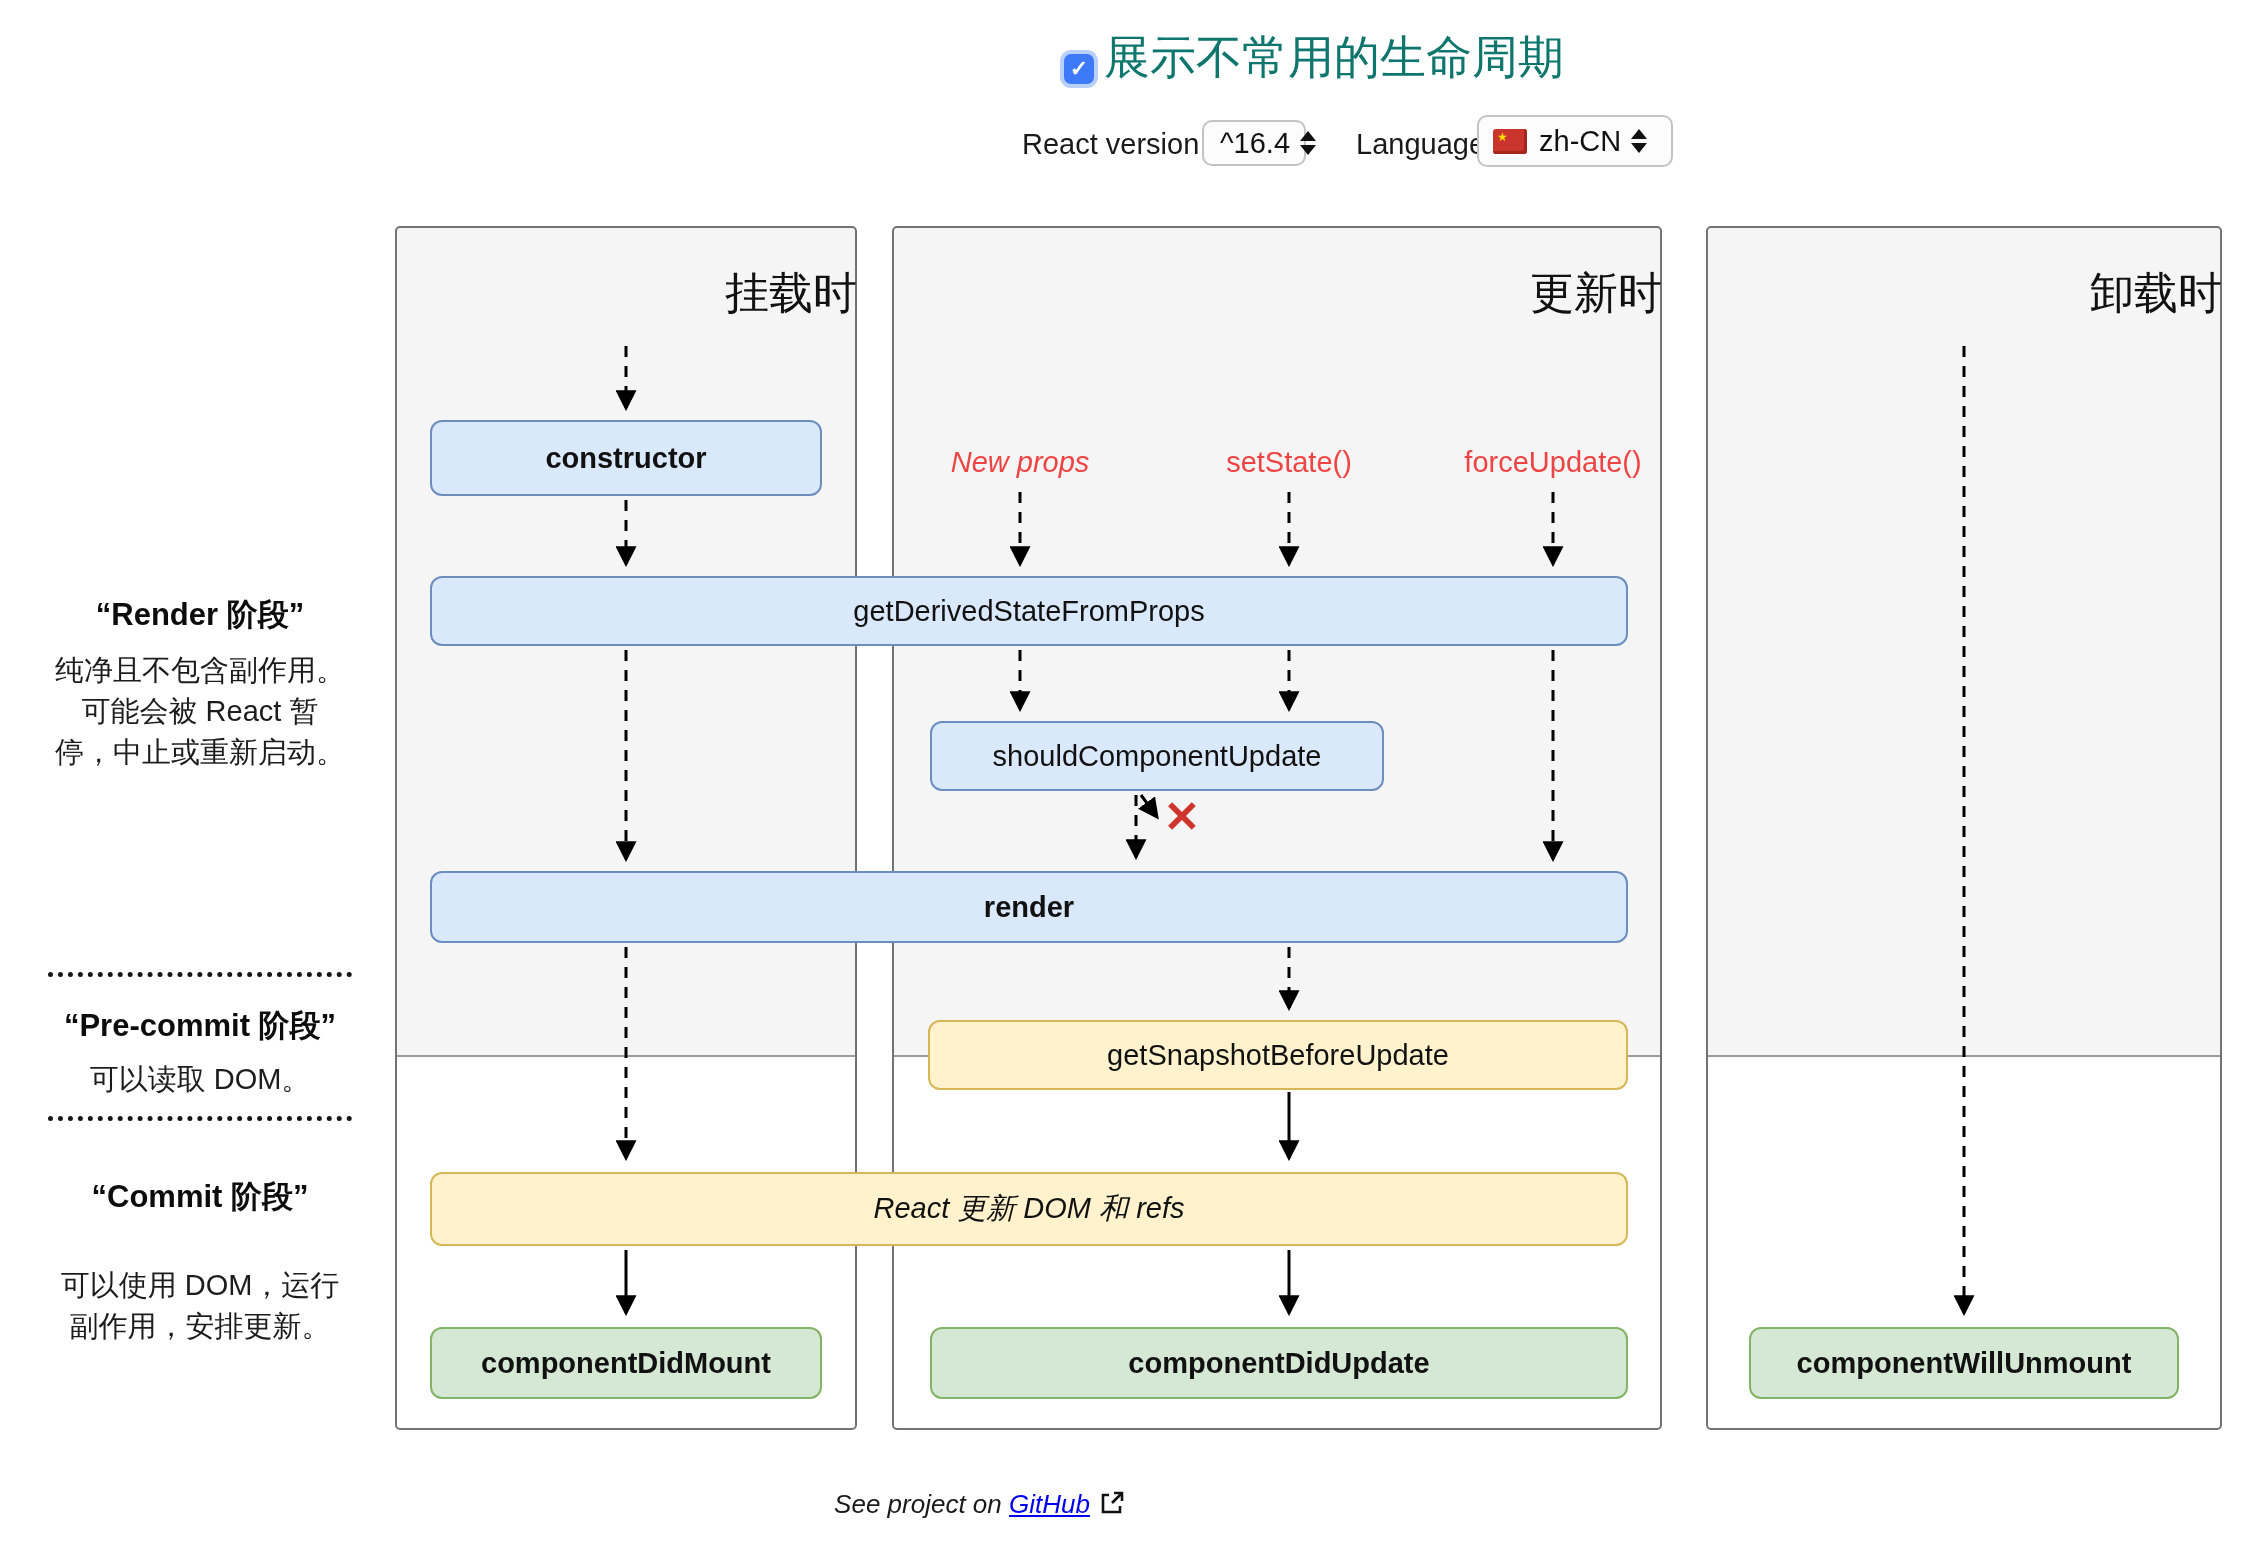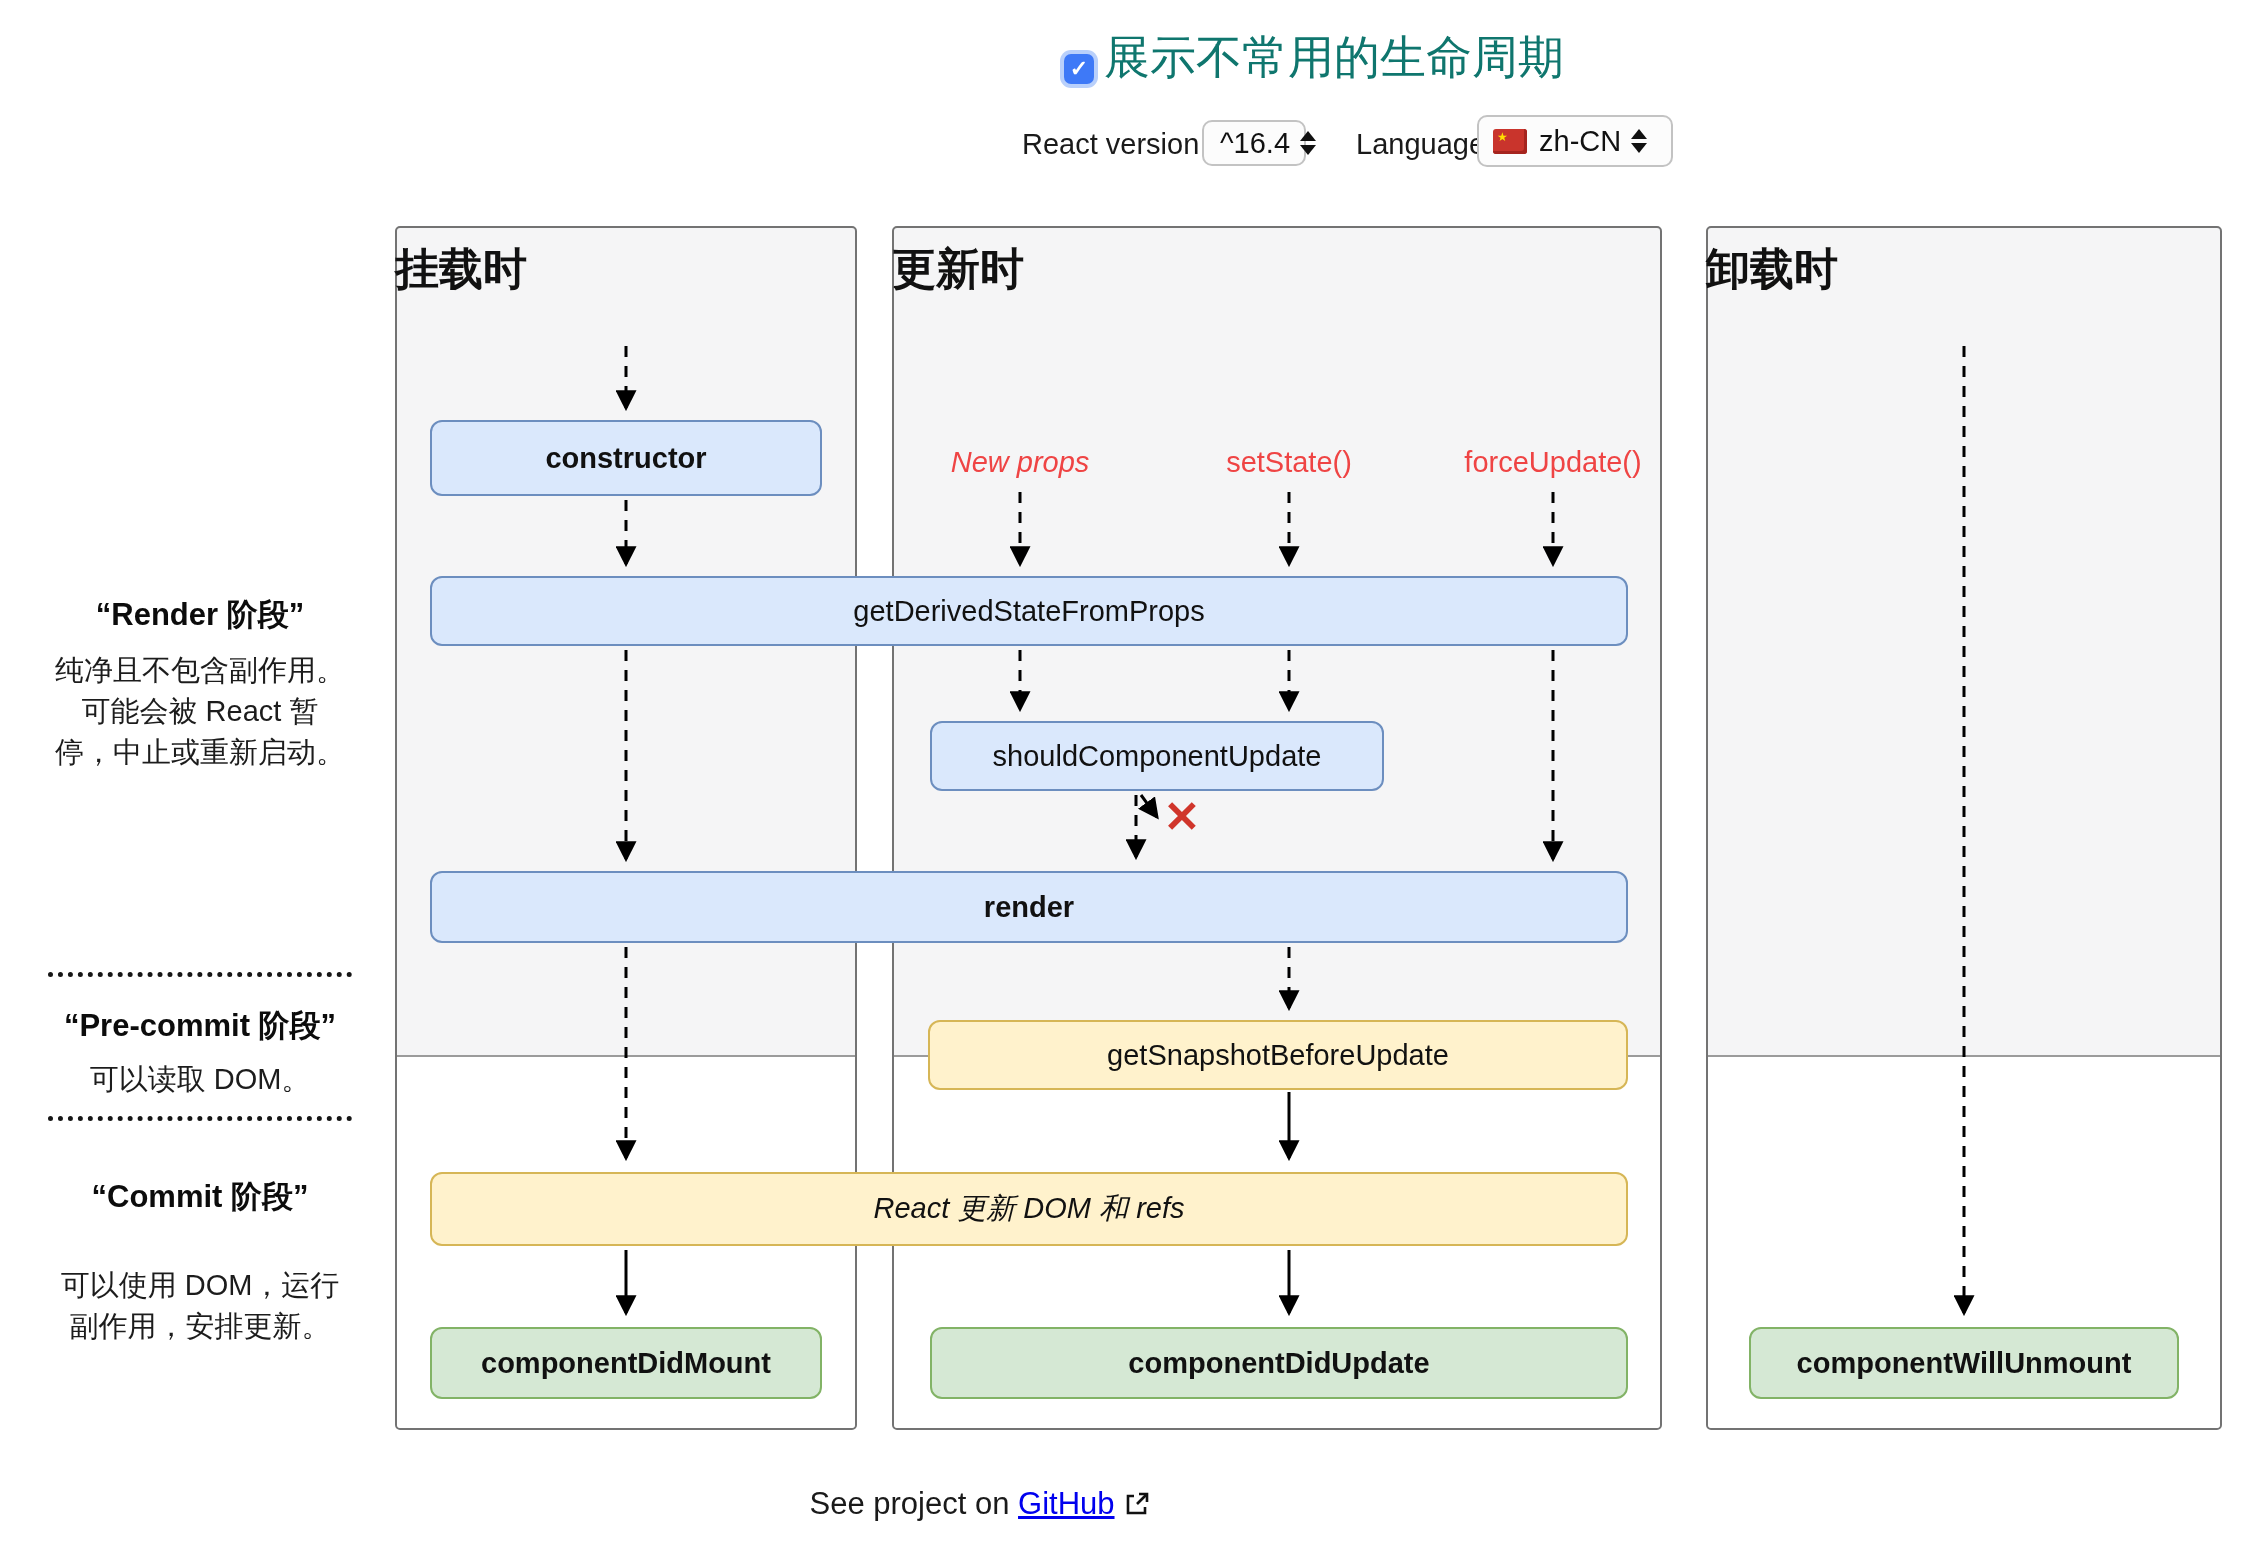--- a/index.html
+++ b/index.html
@@ -19,21 +19,21 @@
   .stepper i{display:block;width:0;height:0;border-left:8px solid transparent;border-right:8px solid transparent;}
   .stepper i.up{border-bottom:10px solid #111;margin-bottom:4px;}
   .stepper i.dn{border-top:10px solid #111;}
   .flag{width:34px;height:25px;margin-right:12px;border-radius:3px;position:relative;background:#c9342c;
         box-shadow:inset -3px -3px 0 #a5241e;flex:none;}
   .flag b{position:absolute;left:4px;top:2px;color:#ffde00;font-size:12px;line-height:12px;font-weight:normal;}
 
   
   .panel{position:absolute;top:226px;height:1204px;background:#f5f5f6;border:2px solid #737373;border-radius:5px;box-sizing:border-box;}
   .panel .commit-bg{position:absolute;left:0;right:0;bottom:0;top:827px;background:#ffffff;border-top:2px solid #9b9b9b;border-radius:0 0 4px 4px;}
-  .col-title{position:absolute;top:240px;font-size:44px;font-weight:bold;text-align:left;color:#111;}
+  .col-title{position:absolute;top:264px;font-size:44px;font-weight:normal;text-align:right;color:#111;}
 
   
   .box{position:absolute;display:flex;align-items:center;justify-content:center;border:2px solid;border-radius:12px;
        font-size:29px;box-sizing:border-box;background:#fff;}
   .box.blue{background:#dae8fc;border-color:#6c8ebf;}
   .box.yellow{background:#fff2cc;border-color:#d6b656;}
   .box.green{background:#d5e8d4;border-color:#82b366;}
   .box.bold{font-weight:bold;}
   .box.italic{font-style:italic;}
 
@@ -43,21 +43,21 @@
 
   
   .phase-title{position:absolute;left:40px;width:320px;text-align:center;font-size:31px;font-weight:bold;color:#0c0c0c;}
   .phase-desc{position:absolute;left:30px;width:340px;text-align:center;font-size:29px;line-height:41px;color:#1c1c1c;}
   .dotted{position:absolute;left:48px;width:304px;height:0;border-top:5px dotted #161616;}
 
   
   .xmark{position:absolute;left:1160px;top:795px;width:44px;text-align:center;font-size:44px;line-height:44px;font-weight:bold;color:#d0352b;}
 
   
-  .footer{position:absolute;left:0;top:1482px;width:1960px;text-align:center;font-size:31px;line-height:44px;color:#1a1a1a;}
+  .footer{position:absolute;left:0;top:1482px;width:1960px;text-align:center;font-size:26px;line-height:44px;color:#1a1a1a;font-style:italic;}
   .footer a{color:#0000ee;text-decoration:underline;cursor:pointer;}
   .ext-ico{display:inline-block;vertical-align:-3px;margin-left:9px;}
 
   svg.arrows{position:absolute;left:0;top:0;pointer-events:none;}
   line.d,path.d{stroke:#000;stroke-width:3;stroke-dasharray:11 9;fill:none;}
   line.s{stroke:#000;stroke-width:3;fill:none;}
 </style>
 </head>
 <body>
 

